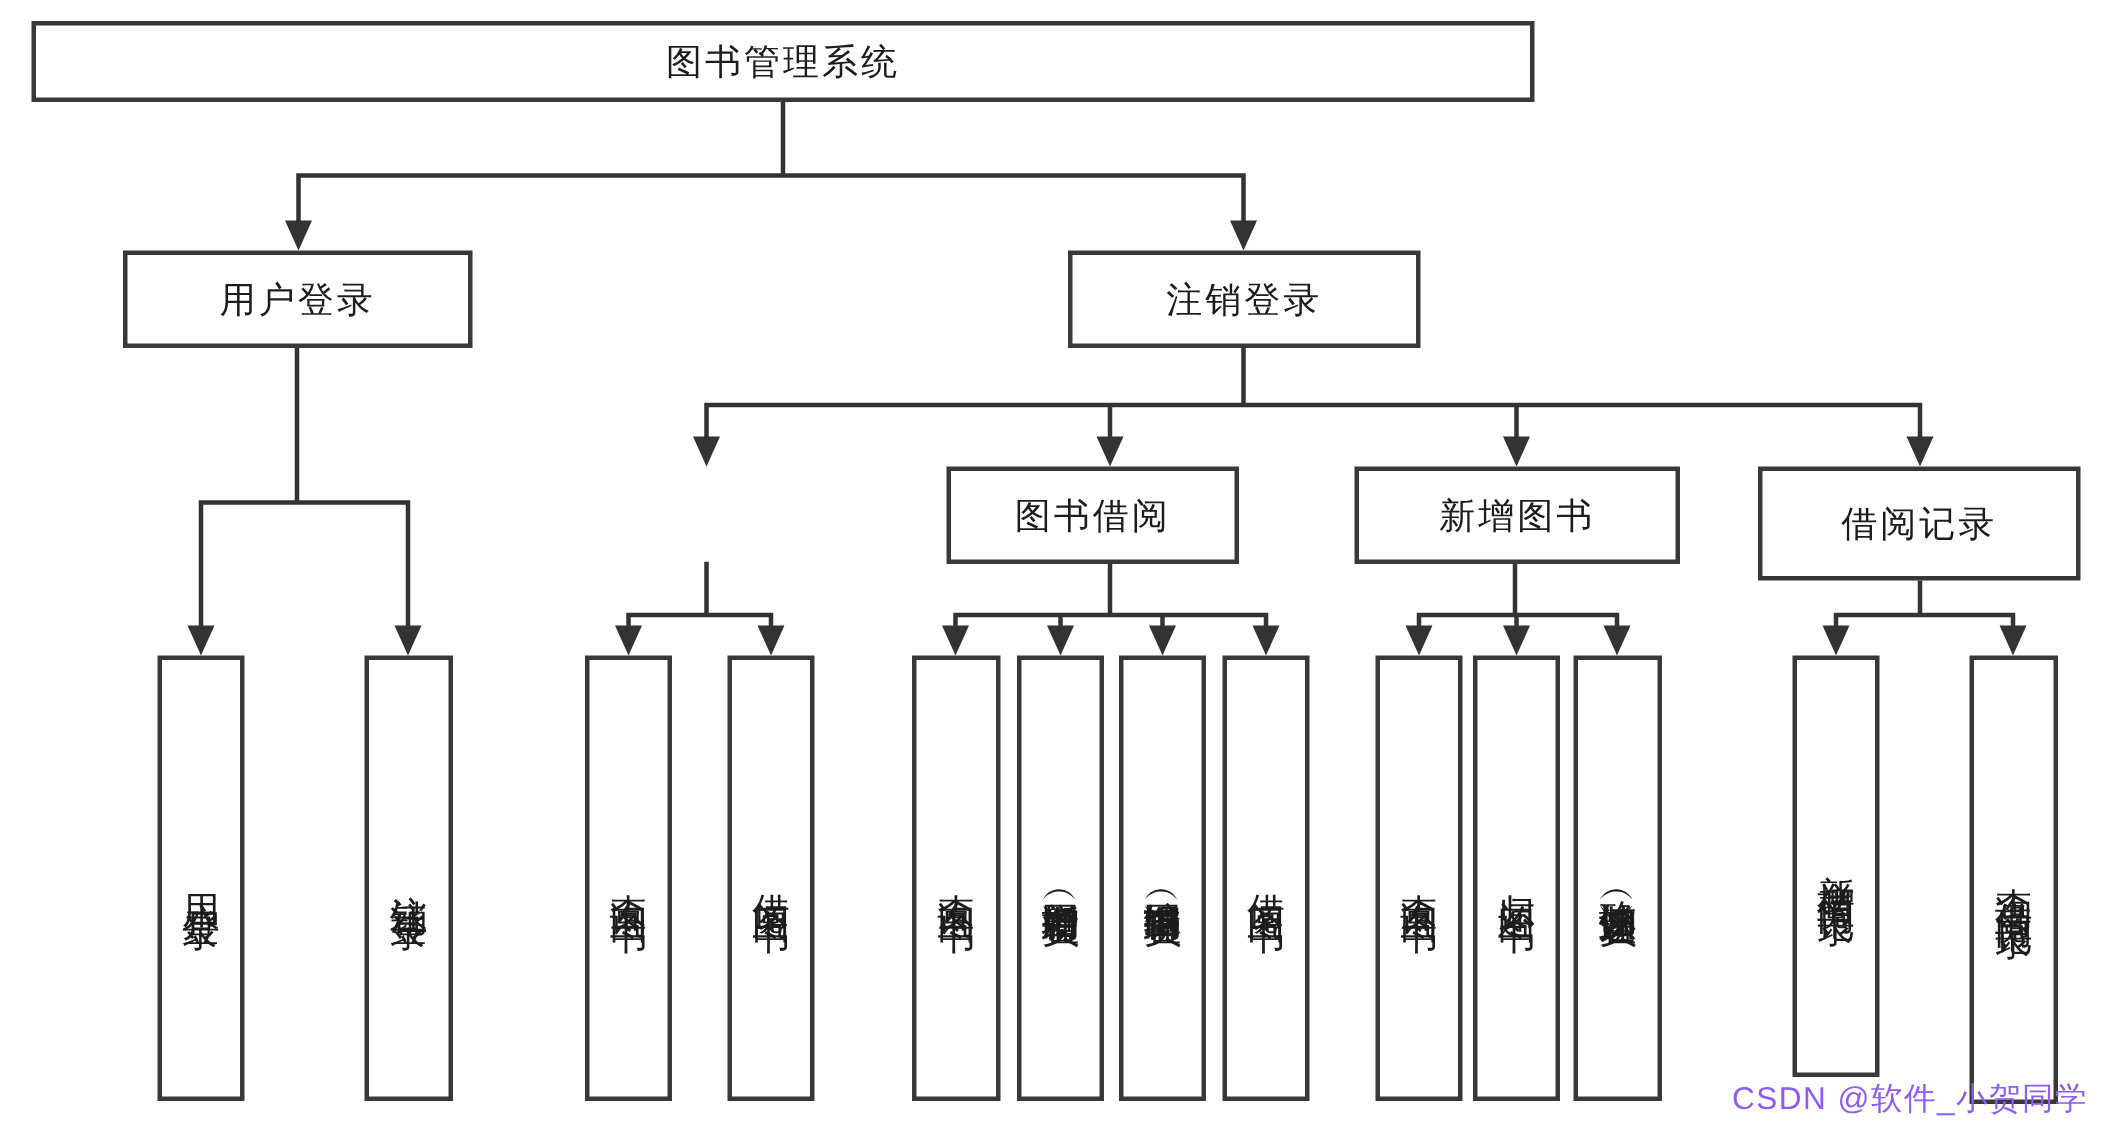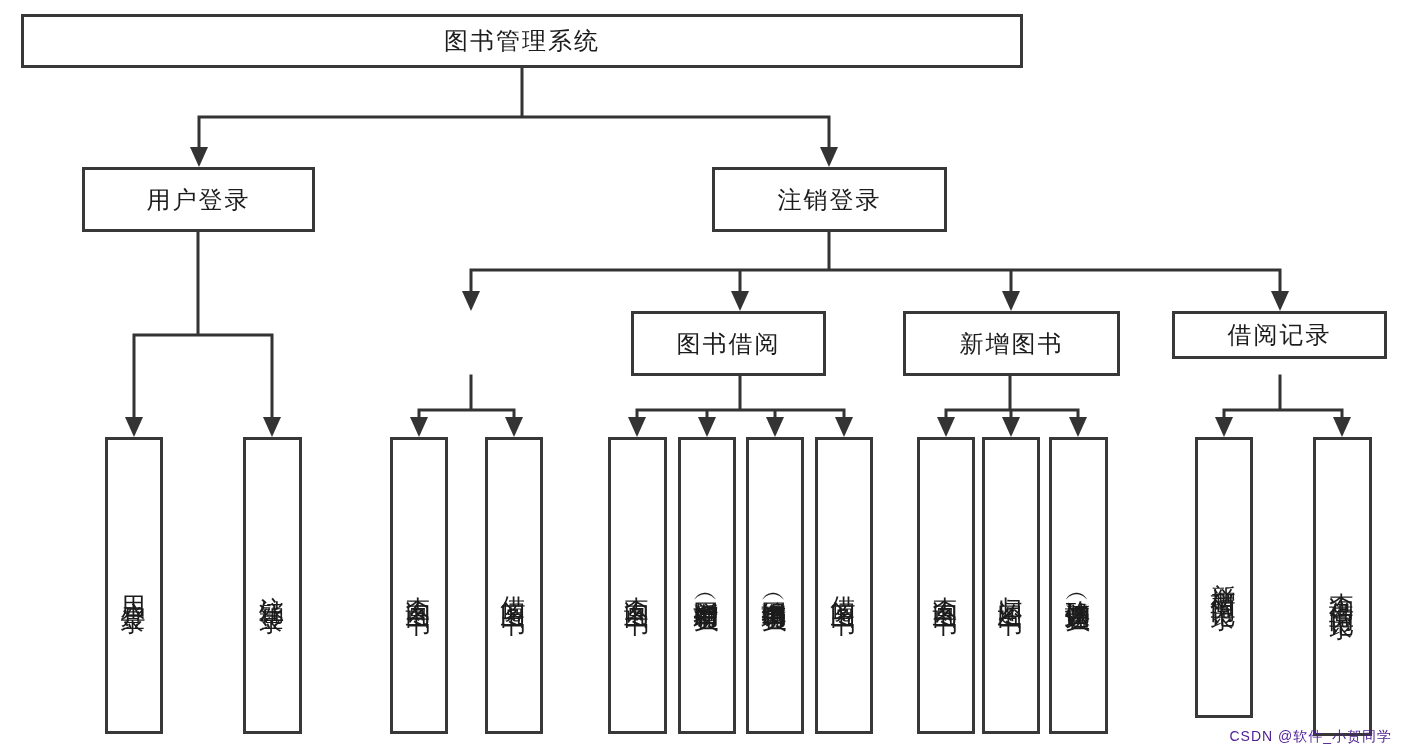--- a/index.html
+++ b/index.html
@@ -13,21 +13,21 @@
     border:3px solid #383838; background:#ffffff;
     display:flex; align-items:center; justify-content:center;
     font-size:24px; color:#1c1c1c; letter-spacing:2px; white-space:nowrap;
   }
   .vnode {
     writing-mode:vertical-rl; text-orientation:mixed;
     font-size:25px; letter-spacing:5px; white-space:normal;
   }
   .watermark {
     position:absolute; right:13px; bottom:1px;
-    font-size:14px; color:#4c1d95; letter-spacing:1px;
+    font-size:21px; color:#8b5cf6; letter-spacing:1px;
   }
 </style>
 </head>
 <body>
 
 <div class="canvas">
 
   <svg class="connectors" viewBox="0 0 1405 747" xmlns="http://www.w3.org/2000/svg">
     <path d="M522 68 V117 M199 117 H829 M199 117 V149 M829 117 V149
          M198 232 V335 M134 335 H272 M134 335 V419 M272 335 V419
@@ -59,21 +59,21 @@
     </g>
   </svg>
 
   <div class="node" style="left:21px; top:14px; width:1002px; height:54px;">图书管理系统</div>
 
   <div class="node" style="left:82px; top:167px; width:233px; height:65px;">用户登录</div>
   <div class="node" style="left:712px; top:167px; width:235px; height:65px;">注销登录</div>
 
   <div class="node" style="left:631px; top:311px; width:195px; height:65px;">图书借阅</div>
   <div class="node" style="left:903px; top:311px; width:217px; height:65px;">新增图书</div>
-  <div class="node" style="left:1172px; top:311px; width:215px; height:48px;">借阅记录</div>
+  <div class="node" style="left:1172px; top:311px; width:215px; height:76px;">借阅记录</div>
 
   <div class="node vnode" style="left:105px; top:437px; width:58px; height:297px;">用户登录</div>
   <div class="node vnode" style="left:243px; top:437px; width:59px; height:297px;">注销登录</div>
 
   <div class="node vnode" style="left:390px; top:437px; width:58px; height:297px;">查询图书</div>
   <div class="node vnode" style="left:485px; top:437px; width:58px; height:297px;">借阅图书</div>
 
   <div class="node vnode" style="left:608px; top:437px; width:59px; height:297px;">查询图书</div>
   <div class="node vnode" style="left:678px; top:437px; width:58px; height:297px; letter-spacing:1px;">新增图书（管理员）</div>
   <div class="node vnode" style="left:746px; top:437px; width:58px; height:297px; letter-spacing:1px;">编辑图书（管理员）</div>

